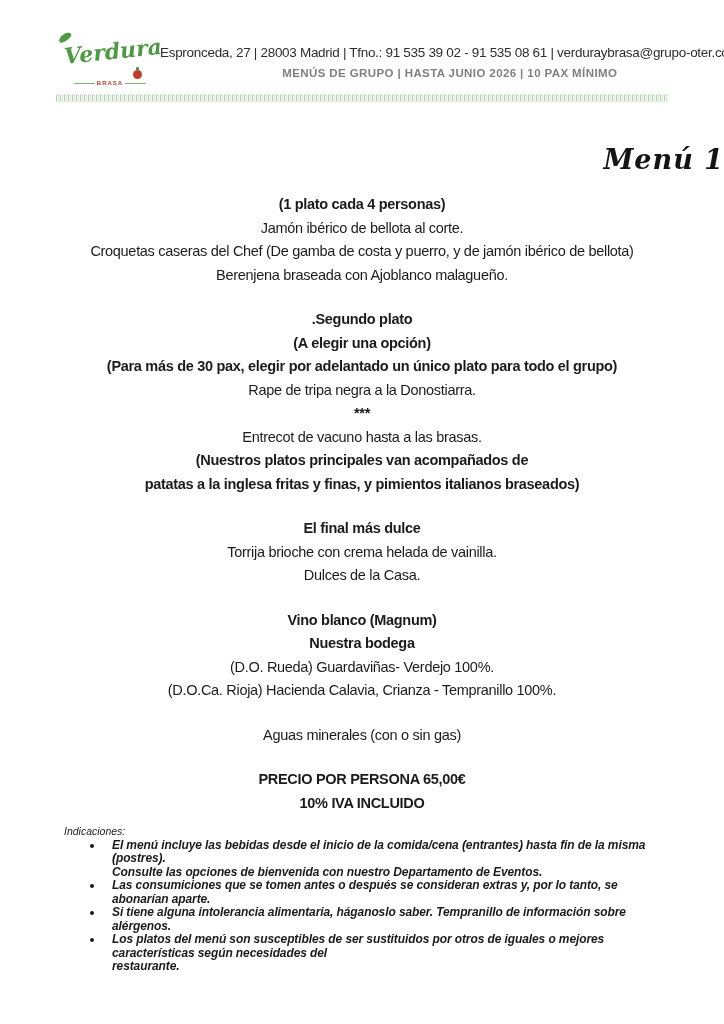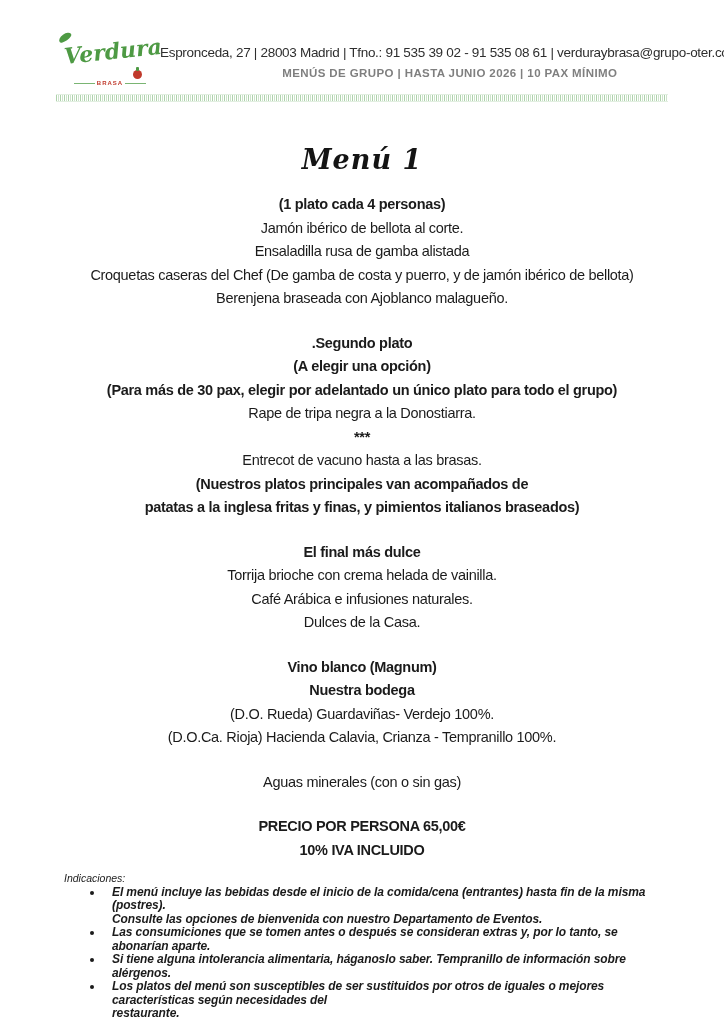--- a/index.html
+++ b/index.html
@@ -72,21 +72,21 @@
       #aed2ab 0px,#aed2ab 1px,
       #ffffff 1px,#ffffff 2px,
       #cde3cb 2px,#cde3cb 3px,
       #ffffff 3px,#ffffff 4px);
     border-top:1px solid #e2efe1;
     border-bottom:1px solid #e2efe1;
   }
   
   .menu-title{
     margin:42px 0 5px 0;
-    text-align:center;
+    text-align:right;
     font-family:"DejaVu Serif", serif;
     font-style:italic;font-weight:bold;
     font-size:27px;line-height:32px;
     letter-spacing:1px;
     color:#141414;
   }
   
   .menu-sections{margin-top:17px;text-align:center;}
   .section{margin-top:21px;}
   .section:first-child{margin-top:0;}
@@ -143,38 +143,36 @@
   </header>
 
   <div class="green-band"></div>
 
   <h1 class="menu-title">Menú 1</h1>
 
   <main class="menu-sections">
       <div class="section">
         <div class="line bold">(1 plato cada 4 personas)</div>
         <div class="line">Jamón ibérico de bellota al corte.</div>
-        <div class="line">Ensaladilla rusa de gamba alistada</div>
         <div class="line">Croquetas caseras del Chef (De gamba de costa y puerro, y de jamón ibérico de bellota)</div>
         <div class="line">Berenjena braseada con Ajoblanco malagueño.</div>
       </div>
       <div class="section">
         <div class="line bold">.Segundo plato</div>
         <div class="line bold">(A elegir una opción)</div>
         <div class="line bold">(Para más de 30 pax, elegir por adelantado un único plato para todo el grupo)</div>
         <div class="line">Rape de tripa negra a la Donostiarra.</div>
         <div class="line bold">***</div>
         <div class="line">Entrecot de vacuno hasta a las brasas.</div>
         <div class="line bold">(Nuestros platos principales van acompañados de</div>
         <div class="line bold">patatas a la inglesa fritas y finas, y pimientos italianos braseados)</div>
       </div>
       <div class="section">
         <div class="line bold">El final más dulce</div>
         <div class="line">Torrija brioche con crema helada de vainilla.</div>
-        <div class="line">Café Arábica e infusiones naturales.</div>
         <div class="line">Dulces de la Casa.</div>
       </div>
       <div class="section">
         <div class="line bold">Vino blanco (Magnum)</div>
         <div class="line bold">Nuestra bodega</div>
         <div class="line">(D.O. Rueda) Guardaviñas- Verdejo 100%.</div>
         <div class="line">(D.O.Ca. Rioja) Hacienda Calavia, Crianza - Tempranillo 100%.</div>
       </div>
       <div class="section">
         <div class="line">Aguas minerales (con o sin gas)</div>

